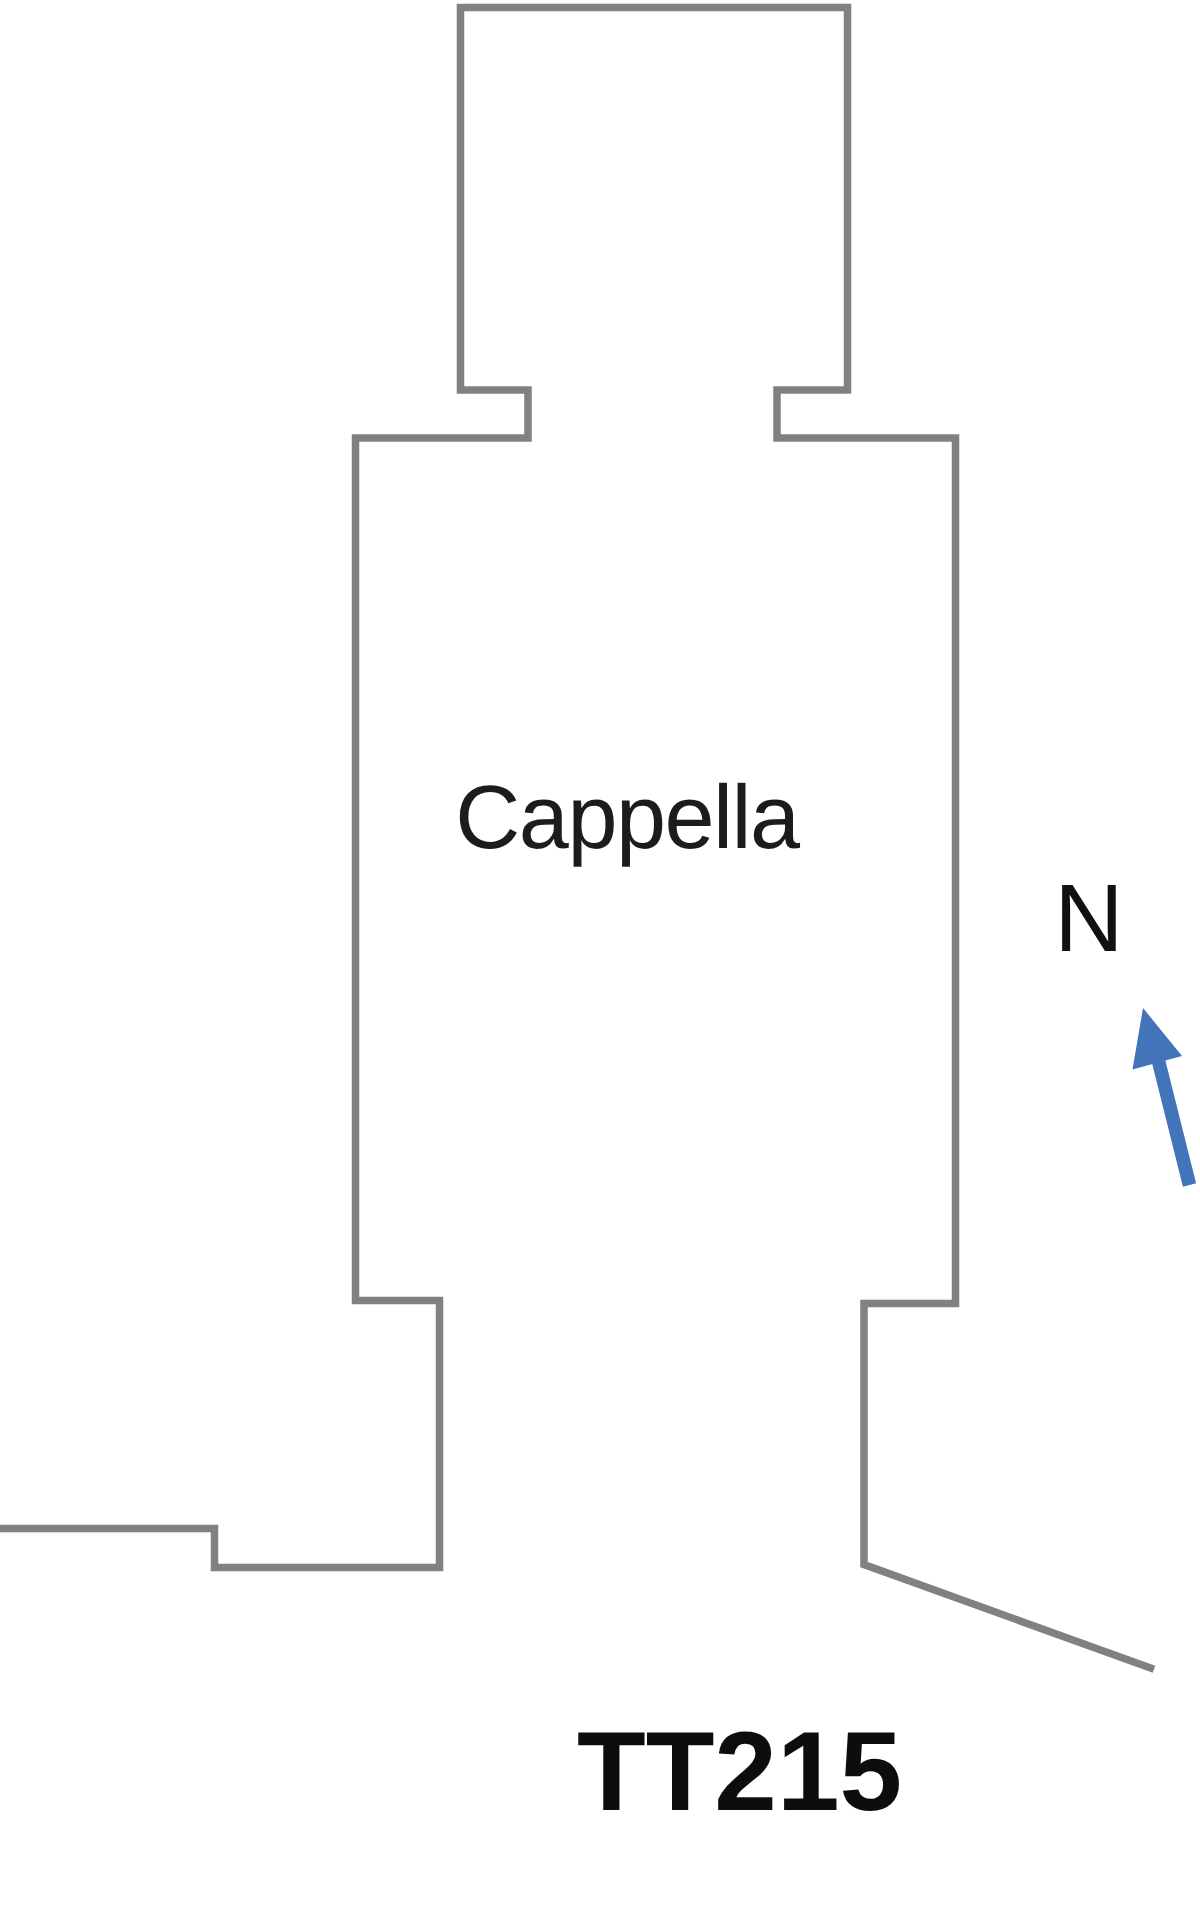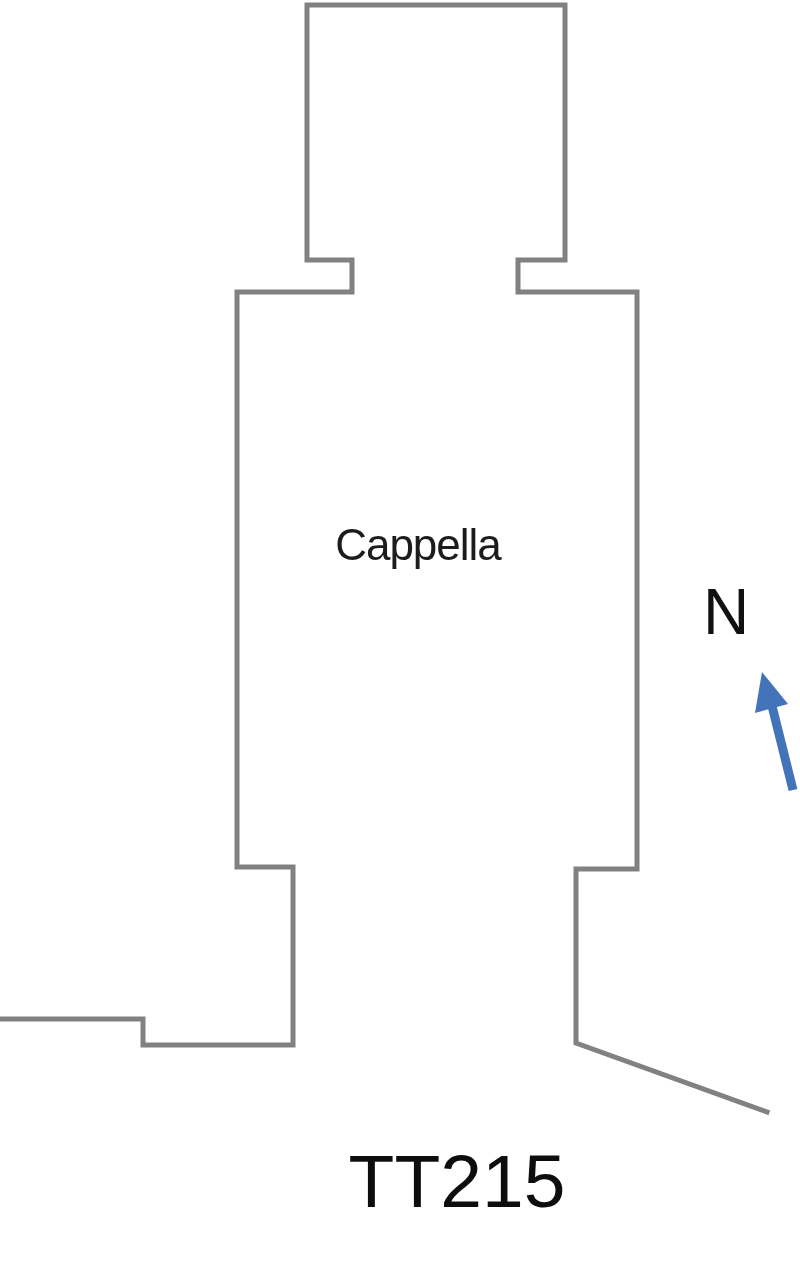--- a/index.html
+++ b/index.html
@@ -30,35 +30,36 @@
     line-height: 1;
   }
   .room-label {
     font-weight: 400;
     letter-spacing: -1px;
   }
   .north-label {
     font-weight: 500;
   }
   .tomb-label {
-    font-weight: 400;
+    font-weight: 700;
+    margin-left: 36px;
   }
 </style>
 </head>
 <body>
 
 <div class="canvas">
 
   <svg class="plan-svg" viewBox="0 0 800 1280" xmlns="http://www.w3.org/2000/svg">
     <polyline id="wall-outline" fill="none" stroke-linejoin="miter" stroke-linecap="square" points="0,1019 143,1019 143,1045 293,1045 293,867 237,867 237,292 352,292 352,260 307,260 307,5 565,5 565,260 518,260 518,292 637,292 637,869 576,869 576,1043 767,1112" stroke="#818181" stroke-width="5"></polyline>
     <g>
       <line id="north-arrow-shaft" stroke-width="9" stroke-linecap="butt" x1="793" y1="790" x2="772" y2="706" stroke="#4374b9"></line>
       <polygon id="north-arrow-head" points="762,672 788,704 755,713" fill="#4374b9"></polygon>
     </g>
   </svg>
 
-  <div class="plan-label room-label" style="left: 418px; top: 545px; font-size: 44px; color: rgb(28, 28, 28);">Cappella</div>
+  <div class="plan-label room-label" style="left: 418px; top: 545px; font-size: 60px; color: rgb(28, 28, 28);">Cappella</div>
 
   <div class="plan-label north-label" style="left: 726px; top: 612px; font-size: 64px; color: rgb(17, 17, 17);">N</div>
 
   <div class="plan-label tomb-label" style="left: 457px; top: 1181px; font-size: 75px; color: rgb(13, 13, 13);">TT215</div>
 
 </div>
 
 </body></html>

